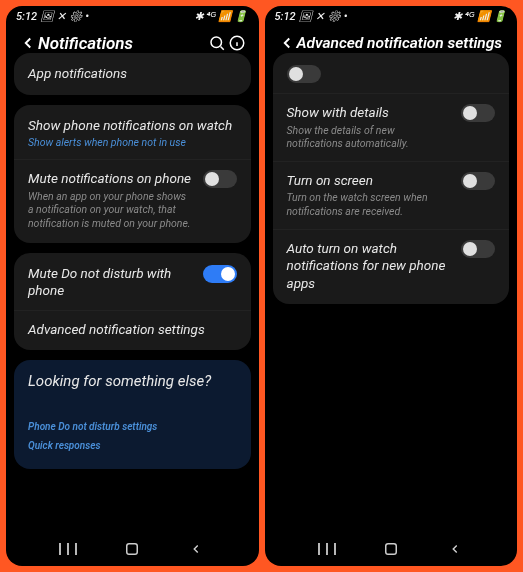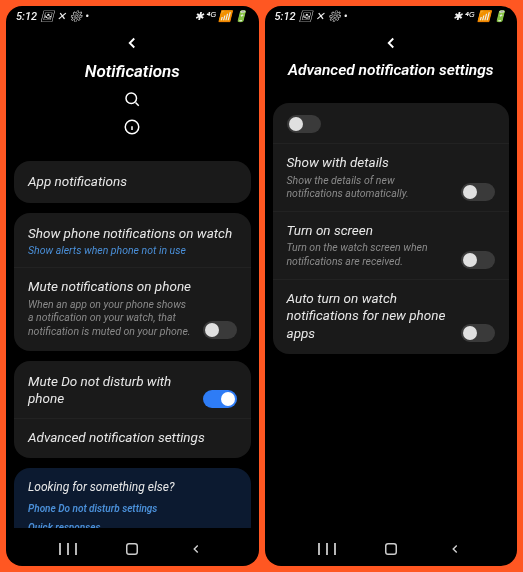--- a/index.html
+++ b/index.html
@@ -30,23 +30,22 @@
     font-size: 11px;
     padding: 4px 10px 2px;
     font-weight: 500;
   }
   .status-left, .status-right { display: flex; align-items: center; gap: 3px; }
   .status-left span, .status-right span { opacity: .95; }
   .header {
     display: flex;
     align-items: center;
     color: #fff;
-    padding: 8px 12px 24px;
-    gap: 8px;
-    flex-direction: column;
+    padding: 8px 12px 0;
+    gap: 0;
   }
   .header .title {
     font-size: 17px;
     font-weight: 600;
     flex: 1;
   }
   .header .ico { width: 20px; height: 20px; display:flex; align-items:center; justify-content:center; }
   .content {
     flex: 1;
     overflow-y: auto;
@@ -60,21 +59,21 @@
   }
   .card-dark {
     background: #0c1a30;
     border-radius: 16px;
     margin-bottom: 10px;
     padding: 12px 14px 14px;
   }
   .row {
     padding: 10px 14px;
     display: flex;
-    align-items: flex-end;
+    align-items: flex-start;
     gap: 10px;
   }
   .row + .row { border-top: 1px solid rgba(255,255,255,0.04); }
   .row-main { flex: 1; min-width: 0; }
   .row-title {
     color: #e8e8e8;
     font-size: 13.5px;
     line-height: 1.3;
   }
   .row-sub {
@@ -104,22 +103,22 @@
     top: 2px;
     background: #e0e0e0;
     transition: left .15s;
   }
   .toggle.off { background: #3a3a3a; }
   .toggle.off::after { left: 2px; }
   .toggle.on { background: #2e7cf6; }
   .toggle.on::after { left: 18px; background:#fff; }
   .looking-title {
     color: #e8e8e8;
-    font-size: 12px;
-    margin-bottom: 5px;
+    font-size: 15px;
+    margin-bottom: 27px;
   }
   .link-item {
     color: #4a8fd8;
     font-size: 10px;
     font-weight: 600;
     padding: 4px 0;
   }
   .nav-bar {
     display: flex;
     justify-content: space-around;

